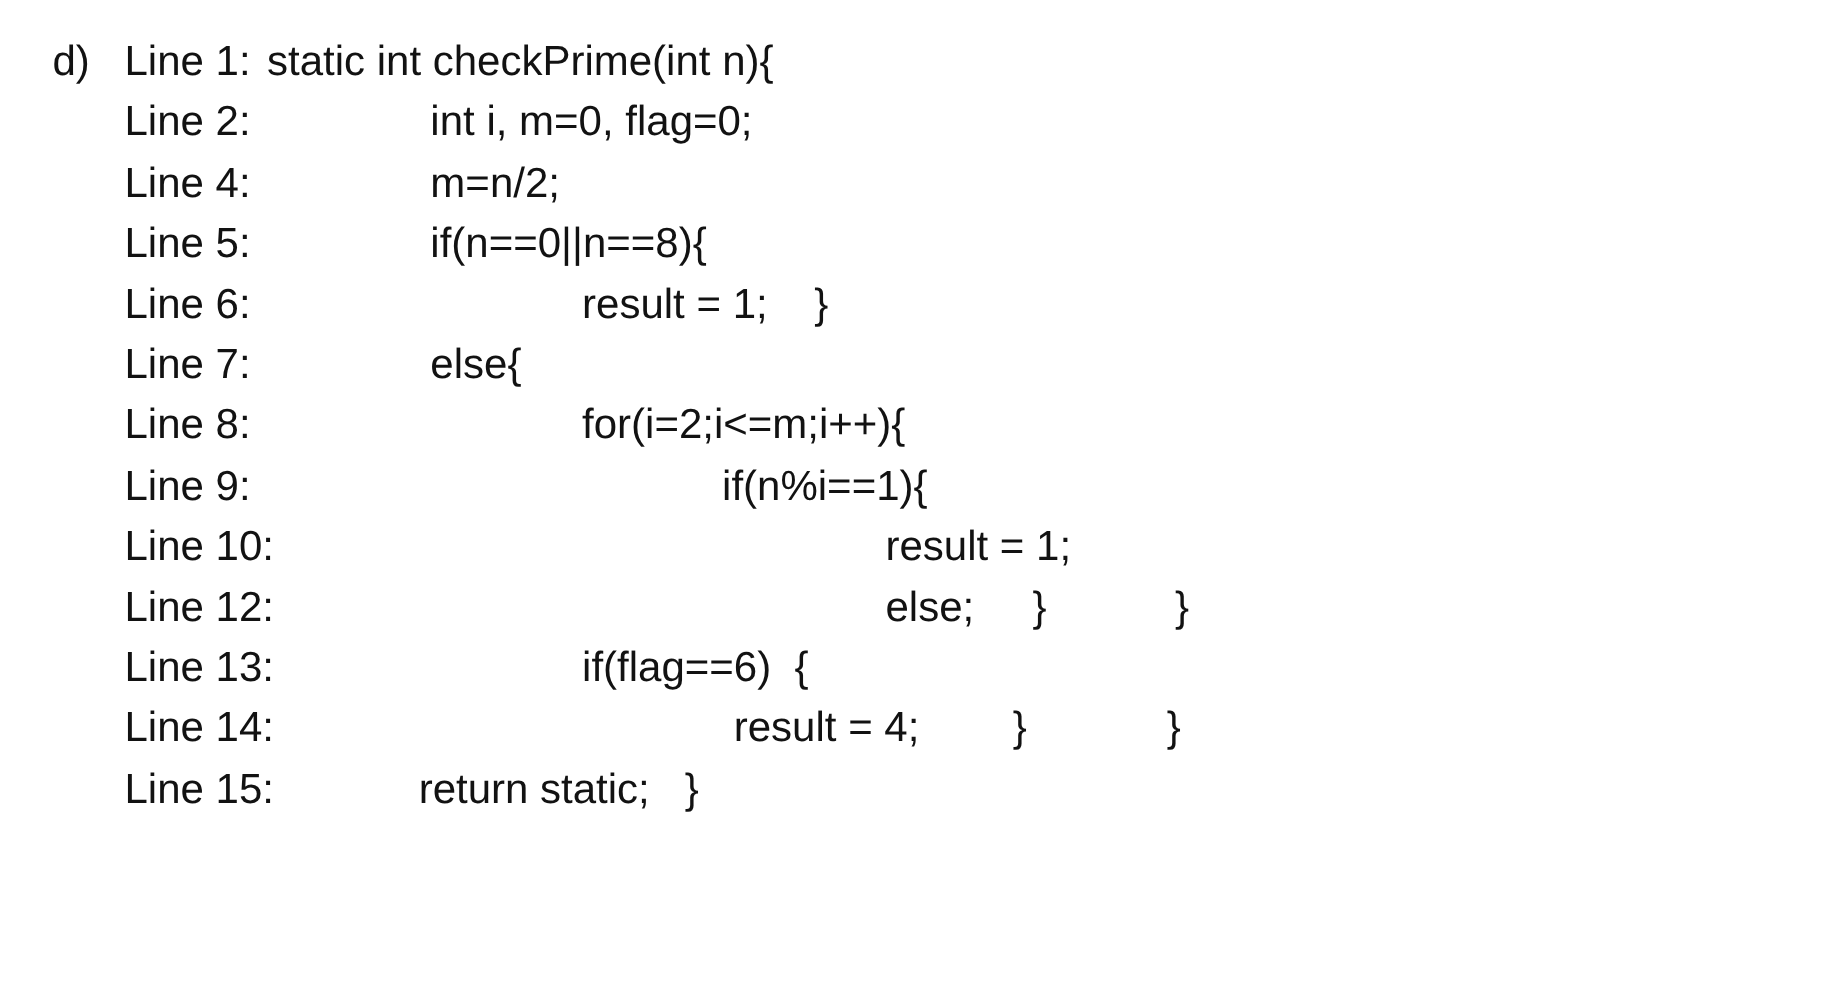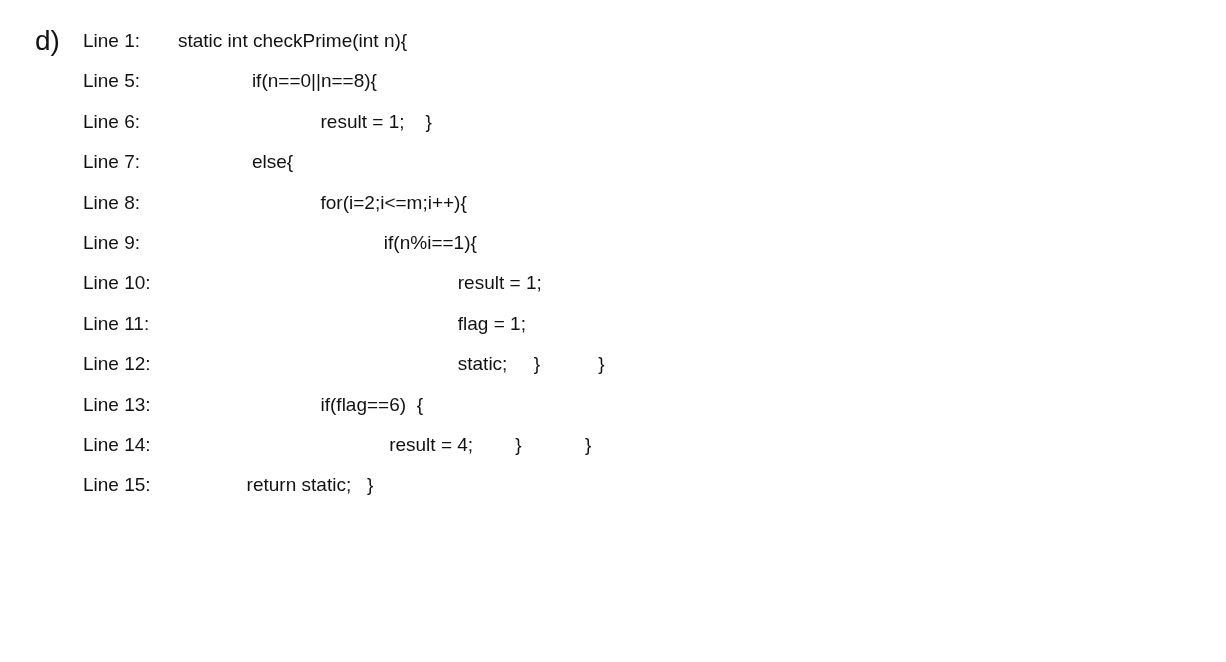--- a/index.html
+++ b/index.html
@@ -24,21 +24,21 @@
     font-size: 28px;
     line-height: 40.4px;
     color: #121212;
   }
   .lines {
     position: absolute;
     left: 83px;
     top: 21px;
   }
   .row {
-    font-size: 19px;
+    font-size: 28px;
     line-height: 40.4px;
     white-space: nowrap;
   }
   .lab {
     display: inline-block;
     width: 95px;
     white-space: pre;
     vertical-align: top;
   }
   .code {
@@ -46,25 +46,26 @@
     vertical-align: top;
   }
 </style>
 </head>
 <body>
 
 <div class="sheet">
   <span class="item-marker">d)</span>
   <div class="lines">
     <div class="row"><span class="lab">Line 1:</span><span class="code">static int checkPrime(int n){</span></div>
+    <div class="row"><span class="lab">Line 2:</span><span class="code">              int i, m=0, flag=0;</span></div>
+    <div class="row"><span class="lab">Line 4:</span><span class="code">              m=n/2;</span></div>
     <div class="row"><span class="lab">Line 5:</span><span class="code">              if(n==0||n==8){</span></div>
     <div class="row"><span class="lab">Line 6:</span><span class="code">                           result = 1;    }</span></div>
     <div class="row"><span class="lab">Line 7:</span><span class="code">              else{</span></div>
     <div class="row"><span class="lab">Line 8:</span><span class="code">                           for(i=2;i&lt;=m;i++){</span></div>
     <div class="row"><span class="lab">Line 9:</span><span class="code">                                       if(n%i==1){</span></div>
     <div class="row"><span class="lab">Line 10:</span><span class="code">                                                     result = 1;</span></div>
-    <div class="row"><span class="lab">Line 11:</span><span class="code">                                                     flag = 1;</span></div>
-    <div class="row"><span class="lab">Line 12:</span><span class="code">                                                     static;     }           }</span></div>
+    <div class="row"><span class="lab">Line 12:</span><span class="code">                                                     else;     }           }</span></div>
     <div class="row"><span class="lab">Line 13:</span><span class="code">                           if(flag==6)  {</span></div>
     <div class="row"><span class="lab">Line 14:</span><span class="code">                                        result = 4;        }            }</span></div>
     <div class="row"><span class="lab">Line 15:</span><span class="code">             return static;   }</span></div>
   </div>
 </div>
 
 </body></html>

